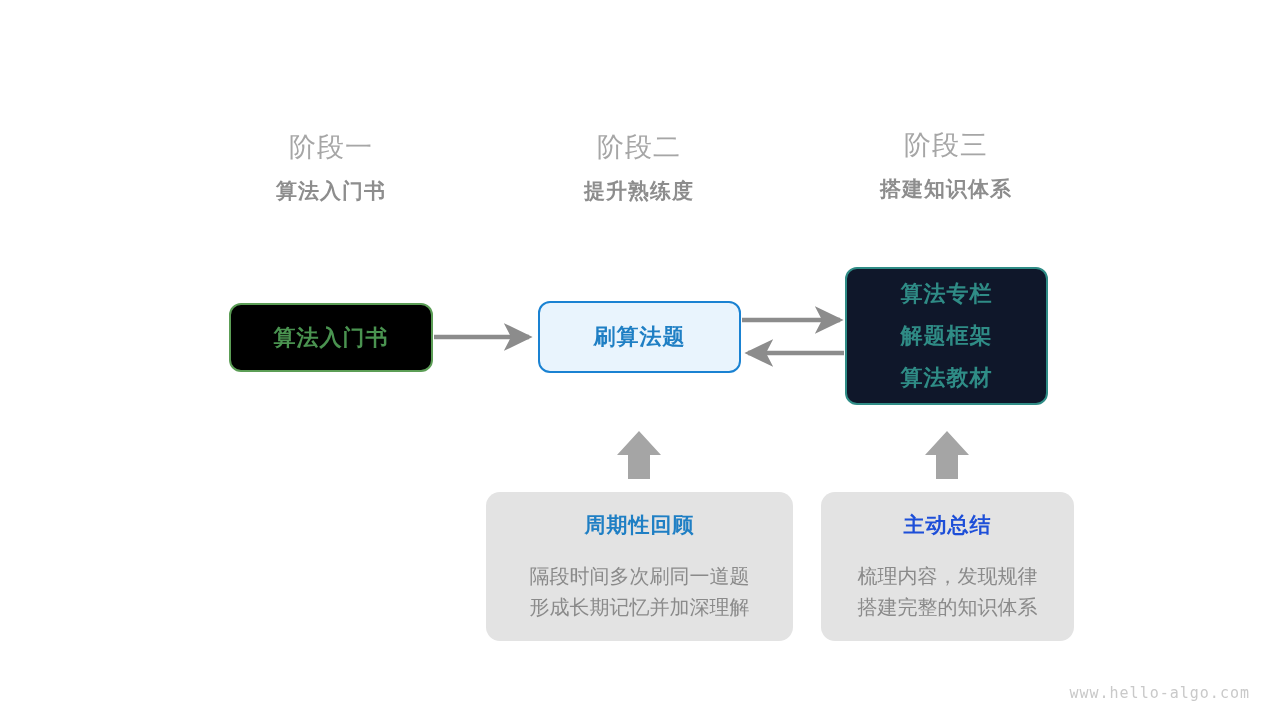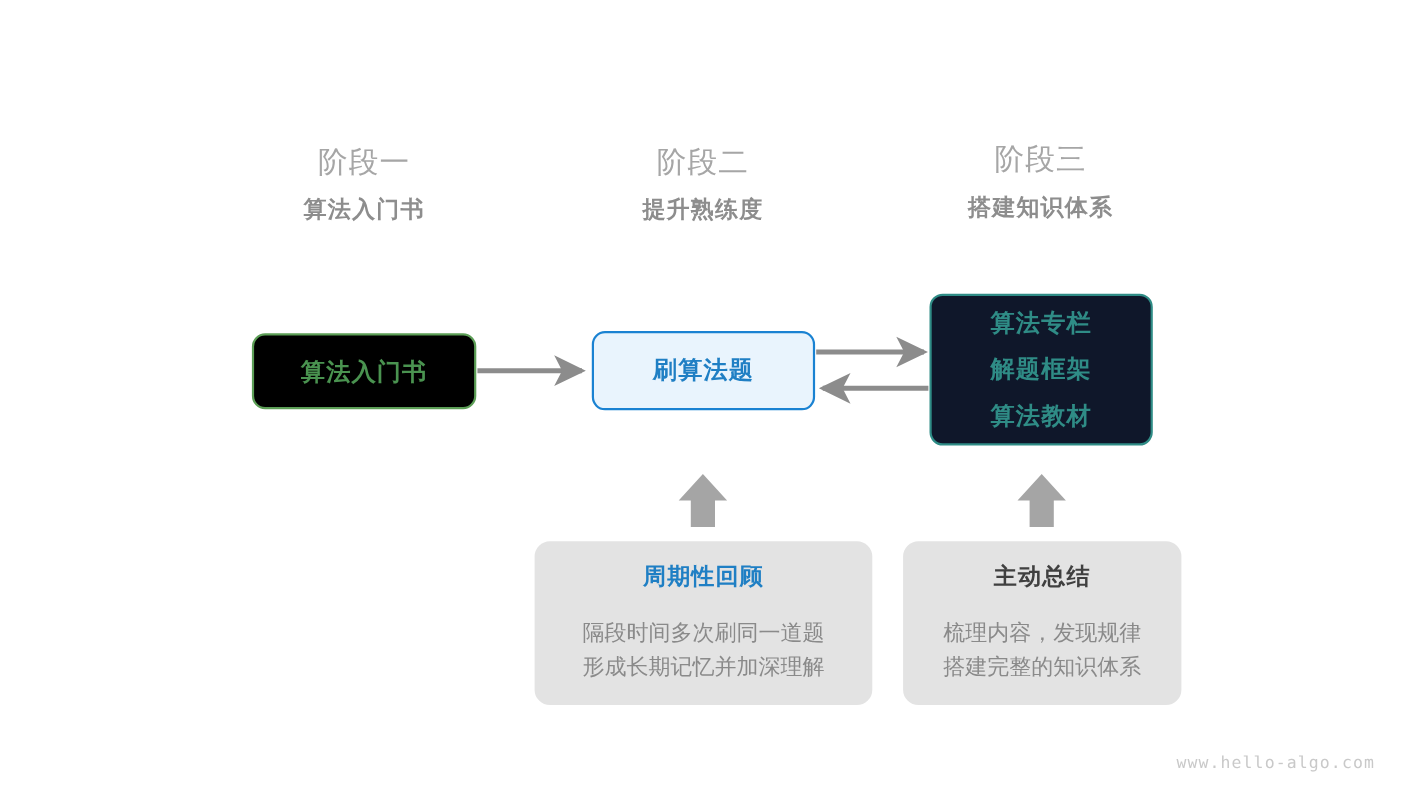--- a/index.html
+++ b/index.html
@@ -103,21 +103,21 @@
   .card-body {
     margin-top: 22px;
     font-size: 20px;
     color: #8a8a8a;
     line-height: 31px;
     white-space: nowrap;
   }
   #card-review { left: 486px; top: 492px; width: 307px; height: 149px; }
   #card-review .card-title { color: #1f7fc4; }
   #card-summary { left: 821px; top: 492px; width: 253px; height: 149px; }
-  #card-summary .card-title { color: #404040; }
+  #card-summary .card-title { color: #1d4ed8; }
 
   
   #arrow-layer {
     position: absolute;
     left: 0; top: 0;
     width: 1280px; height: 720px;
     pointer-events: none;
   }
 
   

